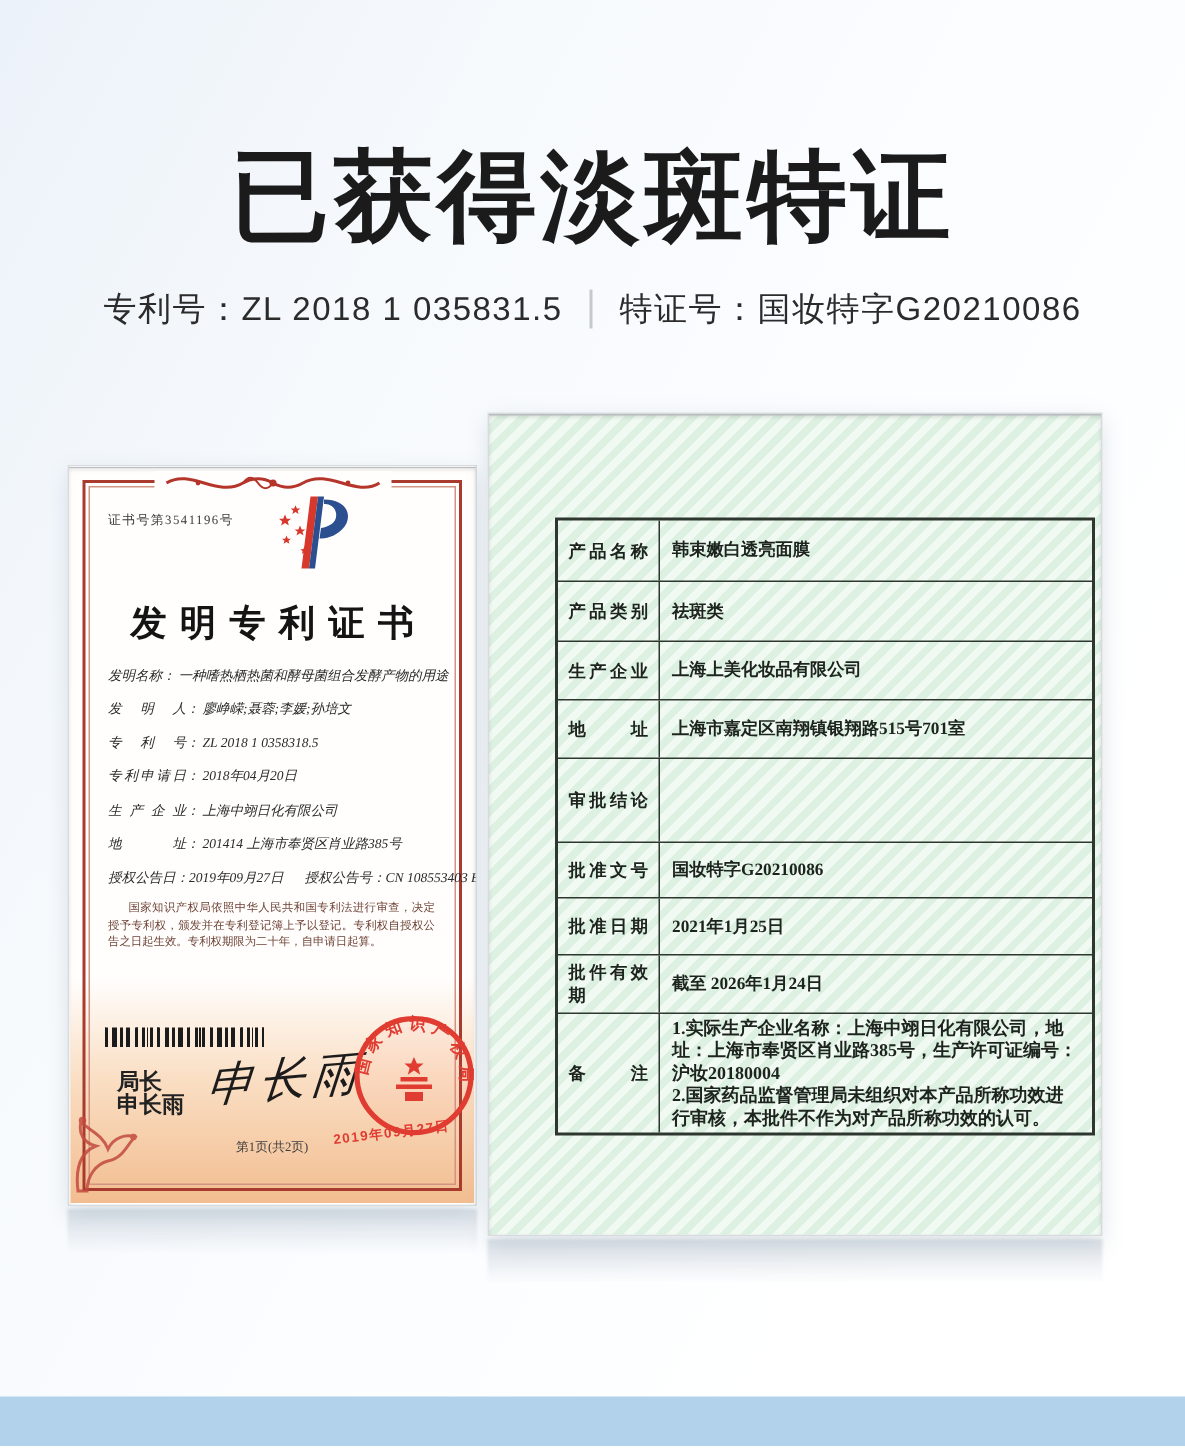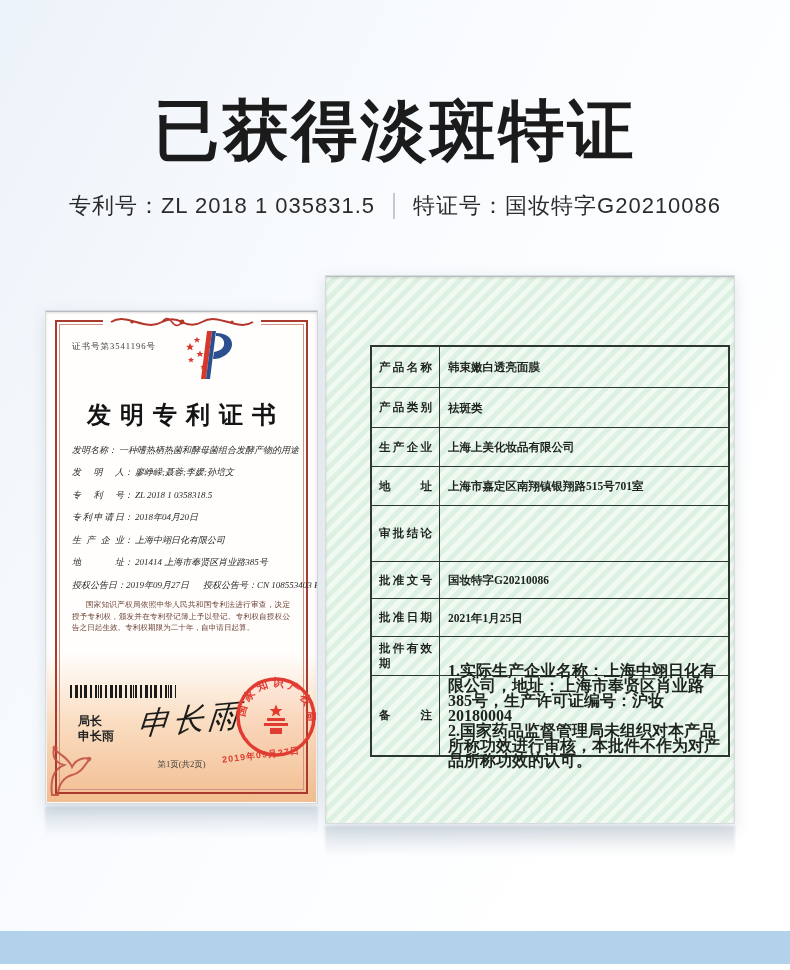--- a/index.html
+++ b/index.html
@@ -66,21 +66,21 @@
   .pparas { position:absolute; left:26px; top:288px; width:218px;
     font-family:"Liberation Serif",serif; font-size:7.6px; line-height:11.5px;
     color:#6e4236; text-align:justify; }
   .pparas p { text-indent:1.8em; margin-bottom:2px; }
   .barcode { position:absolute; left:24px; top:374px; width:106px; height:13px;
     background-image:
       repeating-linear-gradient(90deg,#1b1b1b 0 2px,transparent 2px 5px),
       repeating-linear-gradient(90deg,#1b1b1b 0 1px,transparent 1px 7px);
   }
   .signer { position:absolute; left:32px; top:404px;
-    font-family:Liberation Mono, monospace; font-size:12px; font-weight:700; color:#222; line-height:15px; }
+    font-family:Liberation Serif, serif; font-size:15px; font-weight:700; color:#222; line-height:15px; }
   .signature { position:absolute; left:92px; top:388px;
     font-family:"Liberation Serif",serif; font-style:italic; font-size:31px; color:#1c1c1c;
     transform:rotate(-5deg) skewX(-10deg); letter-spacing:4px; }
   .seal { position:absolute; left:188px; top:364px; width:84px; height:84px; }
   .seal-date { position:absolute; left:176px; top:438px; font-size:9px; color:#e03c31;
     font-weight:700; transform:rotate(-7deg); letter-spacing:1px; }
   .page-no { position:absolute; left:0; top:448px; width:100%; text-align:center;
     font-family:"Liberation Serif",serif; font-size:8.5px; color:#3c3c3c; }
   .corner-flourish { position:absolute; left:2px; bottom:2px; opacity:.85; }
 
@@ -306,27 +306,30 @@
             </div>
           <div class="gcell-value">
               <div>2021年1月25日</div>
             </div>
         </div>
 
         <div class="grow" style="height:39px">
           <div class="gcell-label">
               <div>批件有效期</div>
             </div>
+          <div class="gcell-value">
+              <div>截至 2026年1月24日</div>
+            </div>
         </div>
 
         <div class="grow" style="height:80px">
           <div class="gcell-label">
               <div>备注</div>
             </div>
-          <div class="gcell-value" style="font-size:16px;line-height:15px">
+          <div class="gcell-value" style="font-size:12px;line-height:15px">
             <div>1.实际生产企业名称：上海中翊日化有限公司，地址：上海市奉贤区肖业路385号，生产许可证编号：沪妆20180004</div>
             <div>2.国家药品监督管理局未组织对本产品所称功效进行审核，本批件不作为对产品所称功效的认可。</div>
           </div>
         </div>
 
       </div>
     </div>
   </div>
 
   <div class="reflection" id="refl-left"></div>

